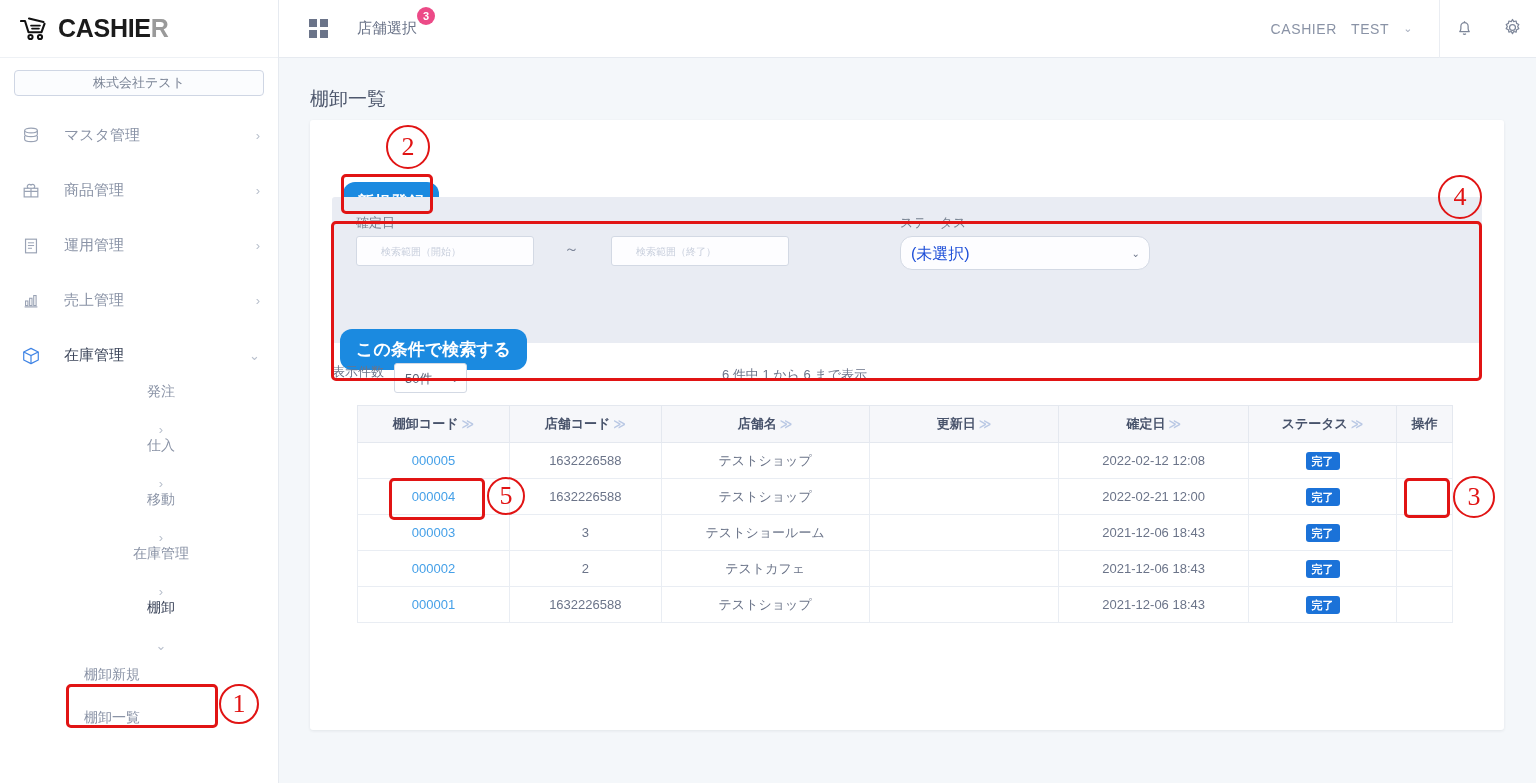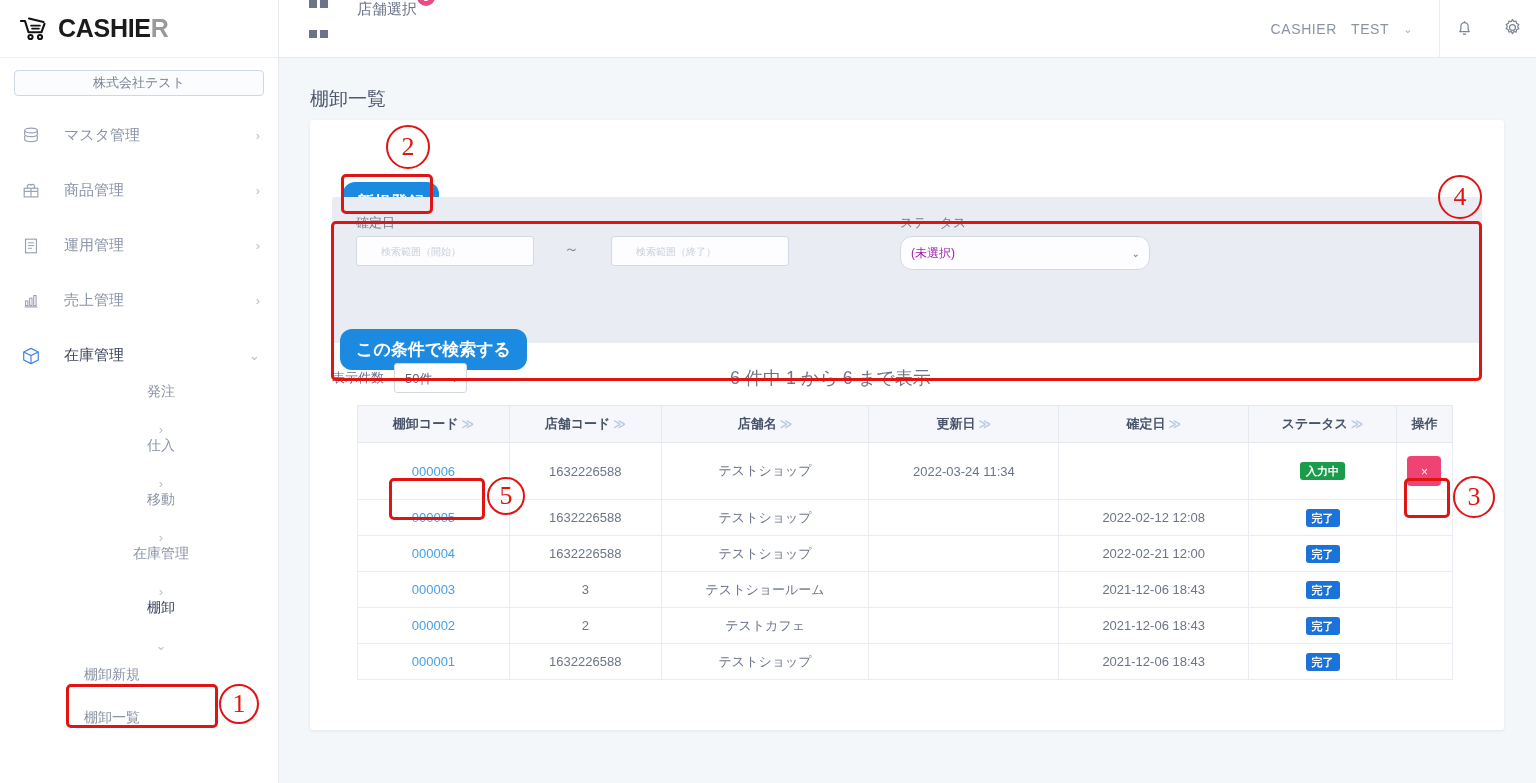--- a/index.html
+++ b/index.html
@@ -81,21 +81,21 @@
     color: #8a93a6; font-size: 14px; cursor: pointer;
     position: relative;
   }
 
   
   .topbar {
     position: absolute; left: 279px; top: 0;
     width: 1257px; height: 58px;
     background: #ffffff;
     border-bottom: 1px solid #e6eaf0;
-    display: flex; 
+    display: flex; align-items: center;
   }
   .grid-ico { margin-left: 30px; display: flex; flex-wrap: wrap; width: 20px; gap: 3px; cursor: pointer;}
   .grid-ico i { display: block; width: 8px; height: 8px; background: #6b7489; }
   .shop-select {
     margin-left: 28px; position: relative;
     color: #6b7489; font-size: 15px; cursor: pointer;
   }
   .shop-badge {
     position: absolute; right: -18px; top: -12px;
     min-width: 18px; height: 18px; padding: 0 4px;
@@ -159,39 +159,39 @@
   }
   .inp {
     border: 1px solid #d3d9e4; background: #fdfdff;
     border-radius: 3px; height: 30px; font-size: 10px;
     color: #5a6377; padding: 0 24px;
     font-family: inherit; outline: none;
   }
   .inp::placeholder { color: #c7cedc; }
   .sel {
     border: 1px solid #d3d9e4; background: #fdfdff;
-    border-radius: 12px; height: 34px; font-size: 12px;
-    color: #a21caf; padding: 0 10px;
+    border-radius: 12px; height: 34px; font-size: 16px;
+    color: #1d4ed8; padding: 0 10px;
     font-family: inherit; outline: none;
     -webkit-appearance: none; appearance: none;
   }
   .sel-wrap { position: relative; display: inline-block; }
   .sel-wrap .caret {
     position: absolute; right: 10px; top: 50%; transform: translateY(-50%);
     pointer-events: none; color: #6c7policies; color: #6b7489; font-size: 10px;
   }
 
   .table-controls {
     position: absolute; left: 22px; top: 243px;
-    width: 1150px; display: flex; align-items: center;
+    width: 1150px; display: flex; align-items: flex-start;
   }
   .tc-label { font-size: 13px; color: #6b7489; margin-right: 10px; }
   .tc-count {
-    position: absolute; left: 398px; top: 3px;
-    font-size: 18px; color: #6b7489;
+    position: absolute; left: 390px; top: 3px;
+    font-size: 13px; color: #6b7489;
   }
   .sel-small {
     border: 1px solid #d3d9e4; background: #fff;
     border-radius: 3px; height: 30px; font-size: 13px;
     color: #5a6377; padding: 0 26px 0 10px;
     font-family: inherit; outline: none;
     -webkit-appearance: none; appearance: none;
     cursor: pointer;
   }
 
@@ -451,29 +451,20 @@
               <th><span>棚卸コード</span><span class="sort">≫</span></th>
               <th><span>店舗コード</span><span class="sort">≫</span></th>
               <th><span>店舗名</span><span class="sort">≫</span></th>
               <th><span>更新日</span><span class="sort">≫</span></th>
               <th><span>確定日</span><span class="sort">≫</span></th>
               <th><span>ステータス</span><span class="sort">≫</span></th>
               <th><span>操作</span></th>
             </tr>
         </thead>
         <tbody id="tbody">
-            <tr class="first-row">
-              <td><a class="code-link">000006</a></td>
-              <td>1632226588</td>
-              <td>テストショップ</td>
-              <td>2022-03-24 11:34</td>
-              <td></td>
-              <td><span class="badge green">入力中</span></td>
-              <td><button class="del-btn">×</button></td>
-            </tr>
             <tr>
               <td><a class="code-link">000005</a></td>
               <td>1632226588</td>
               <td>テストショップ</td>
               <td></td>
               <td>2022-02-12 12:08</td>
               <td><span class="badge blue">完了</span></td>
               <td></td>
             </tr>
             <tr>

